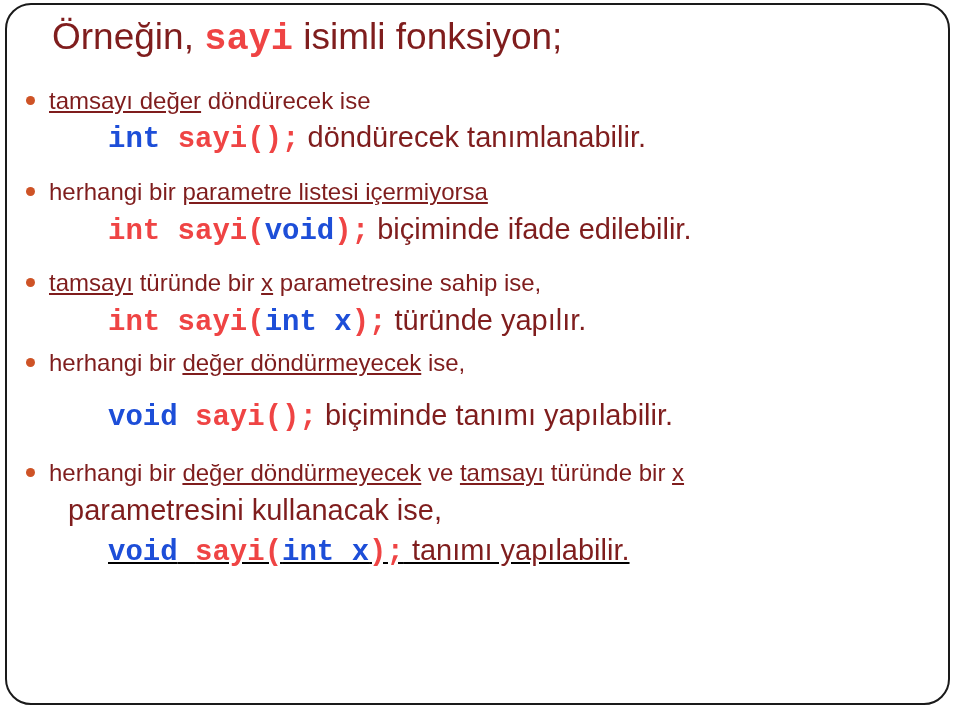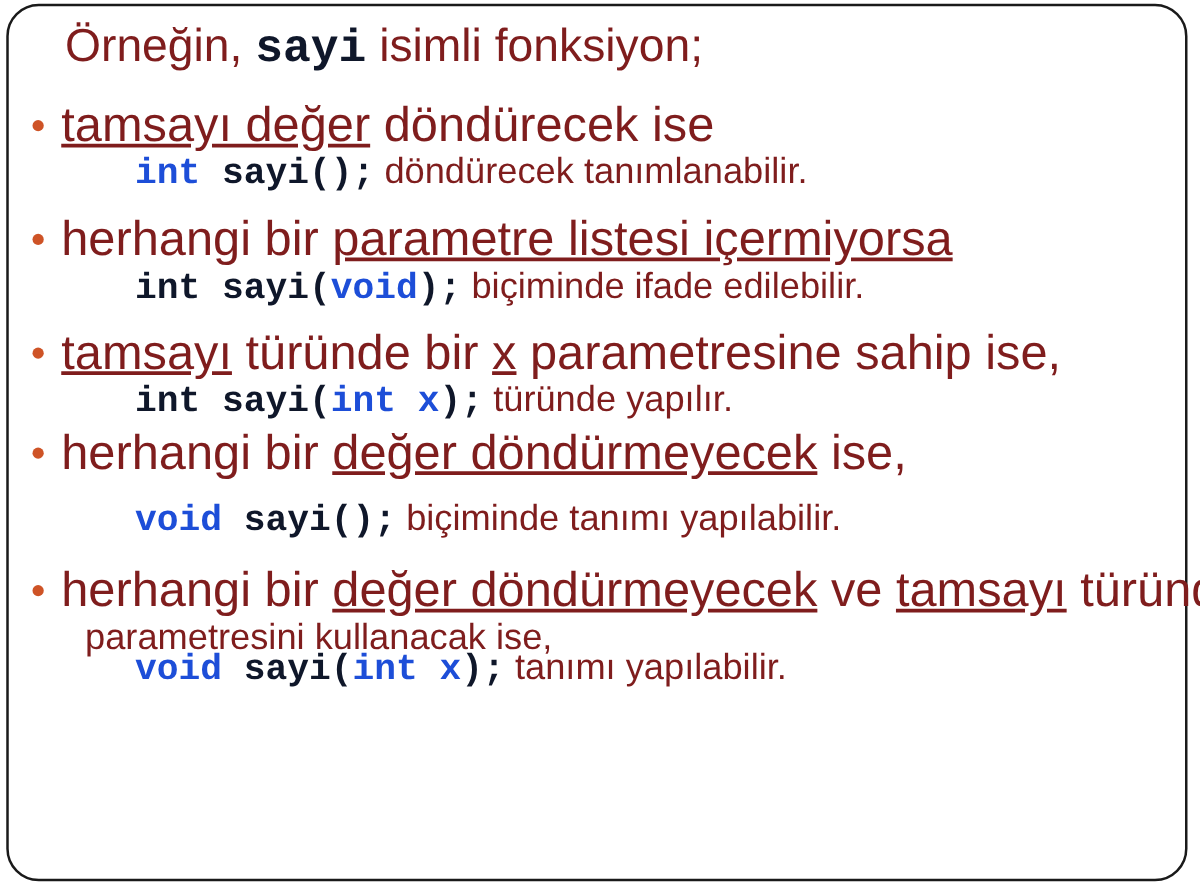--- a/index.html
+++ b/index.html
@@ -59,21 +59,21 @@
 
   
   .row {
     position: absolute;
     white-space: nowrap;
     color: #000000;
   }
 
   .bullet-row {
     left: 26px;
-    font-size: 39px;
+    font-size: 24px;
     line-height: 36px;
   }
 
   .bullet-dot {
     display: inline-block;
     width: 9px;
     height: 9px;
     border-radius: 50%;
     background: #CE5326;
     vertical-align: middle;
@@ -93,21 +93,21 @@
     line-height: 36px;
   }
 
   
   .mono {
     font-family: "Liberation Mono", "DejaVu Sans Mono", monospace;
     font-weight: bold;
     letter-spacing: 0px;
   }
   .c-red  { color: #1d4ed8; }
-  .c-blue { color: #0f172a; }
+  .c-blue { color: #ef4444; }
 
   .u { text-decoration: underline; text-underline-offset: 2px; }
 
   .plain {
     font-family: "Liberation Sans", sans-serif;
     color: #7f1d1d;
   }
 </style>
 </head>
 <body>
@@ -155,18 +155,18 @@
     </div>
 
     <div class="row bullet-row" style="top:455px;">
       <span class="bullet-dot"></span><span class="plain">herhangi bir </span><span class="plain u">değer döndürmeyecek</span><span class="plain"> ve </span><span class="plain u">tamsayı</span><span class="plain"> türünde bir </span><span class="plain u">x</span>
     </div>
 
     <div class="row cont-row" style="top:492px;margin-left:16px;">
       <span class="plain">parametresini kullanacak ise,</span>
     </div>
 
-    <div class="row code-row" style="top:516px;">
+    <div class="row code-row" style="top:532px;text-decoration:underline;">
       <span class="mono c-red">void</span><span class="mono"> </span><span class="mono c-blue">sayi(</span><span class="mono c-red">int x</span><span class="mono c-blue">);</span><span class="plain">  tanımı yapılabilir.</span>
     </div>
 
   </div>
 </div>
 
 </body></html>

